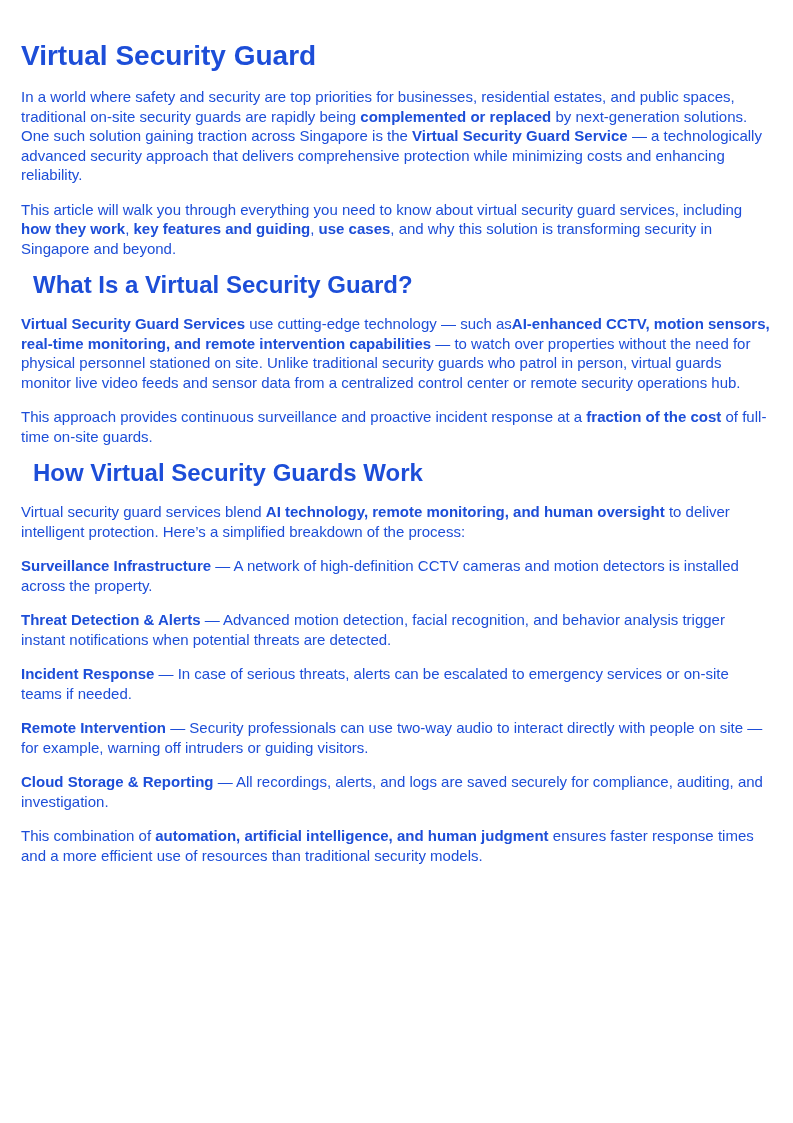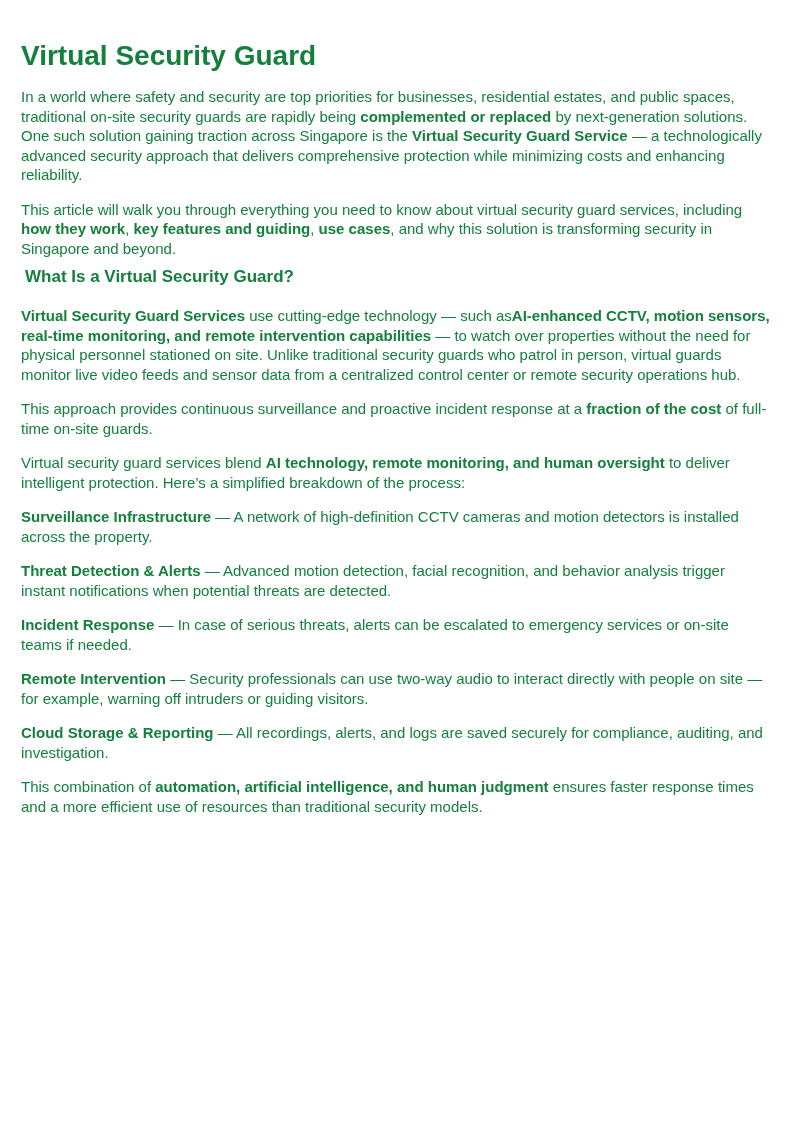--- a/index.html
+++ b/index.html
@@ -11,36 +11,36 @@
     width: 793px;
     height: 1123px;
     overflow: hidden;
   }
   .page {
     box-sizing: border-box;
     width: 793px;
     height: 1123px;
     padding: 21px 20px 0 21px;
     background: #ffffff;
-    color: #15803d;
+    color: #1d4ed8;
     font-family: "Liberation Sans", sans-serif;
     font-size: 15px;
     line-height: 19.5px;
   }
   .page h1 {
     font-size: 28px;
     line-height: 32px;
     font-weight: 700;
     margin: 19px 0 0 0;
   }
   .page h2 {
-    font-size: 17px;
+    font-size: 24px;
     line-height: 29px;
     font-weight: 700;
-    margin: 4px;
+    margin: 12px;
   }
   .page p {
     margin: 15px 0 0 0;
   }
   .page p b {
     font-weight: 700;
     text-align: right;
   }
   .p-lead   { margin-top: 56px; }
   .h2-what  { margin-top: 53px; }
@@ -57,20 +57,21 @@
   <p class="p-lead">In a world where safety and security are top priorities for businesses, residential estates, and public spaces, traditional on-site security guards are rapidly being <b>complemented or replaced</b> by next-generation solutions. One such solution gaining traction across Singapore is the <b>Virtual Security Guard Service</b> — a technologically advanced security approach that delivers comprehensive protection while minimizing costs and enhancing reliability.</p>
 
   <p>This article will walk you through everything you need to know about virtual security guard services, including <b>how they work</b>, <b>key features and guiding</b>, <b>use cases</b>, and why this solution is transforming security in Singapore and beyond.</p>
 
   <h2 class="h2-what">What Is a Virtual Security Guard?</h2>
 
   <p class="p-after-h2"><b>Virtual Security Guard Services</b> use cutting-edge technology — such as<b>AI-enhanced CCTV, motion sensors, real-time monitoring, and remote intervention capabilities</b> — to watch over properties without the need for physical personnel stationed on site. Unlike traditional security guards who patrol in person, virtual guards monitor live video feeds and sensor data from a centralized control center or remote security operations hub.</p>
 
   <p>This approach provides continuous surveillance and proactive incident response at a <b>fraction of the cost</b> of full-time on-site guards.</p>
 
+  <h2 class="h2-how">How Virtual Security Guards Work</h2>
 
   <p>Virtual security guard services blend <b>AI technology, remote monitoring, and human oversight</b> to deliver intelligent protection. Here’s a simplified breakdown of the process:</p>
 
   <p><b>Surveillance Infrastructure</b> — A network of high-definition CCTV cameras and motion detectors is installed across the property.</p>
 
 
   <p><b>Threat Detection &amp; Alerts</b> — Advanced motion detection, facial recognition, and behavior analysis trigger instant notifications when potential threats are detected.</p>
 
   <p><b>Incident Response</b> — In case of serious threats, alerts can be escalated to emergency services or on-site teams if needed.</p>
 

